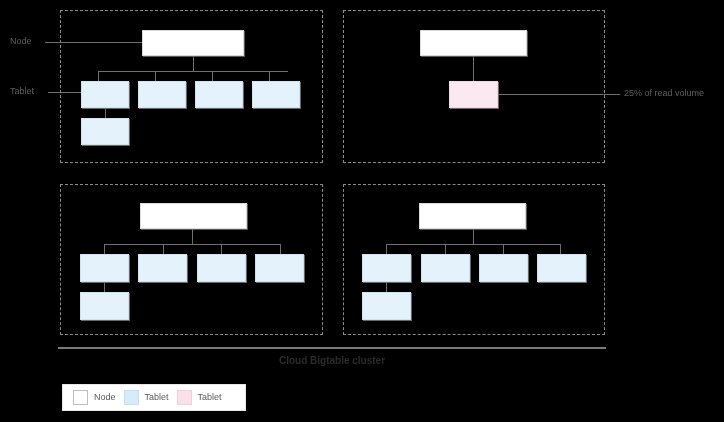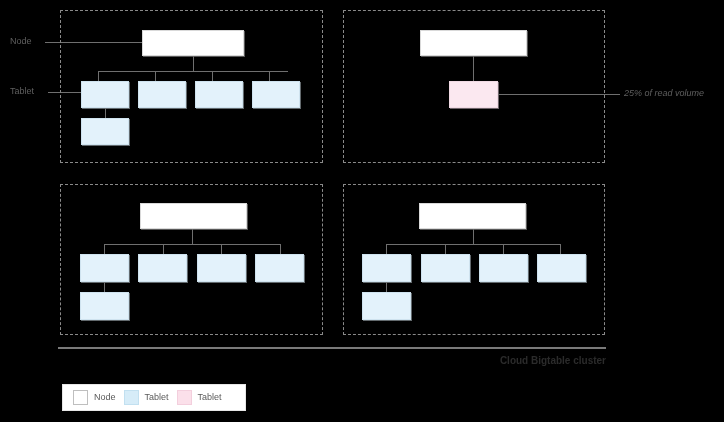--- a/index.html
+++ b/index.html
@@ -63,35 +63,34 @@
     font-size: 9px;
     line-height: 11px;
     white-space: nowrap;
   }
   .callout-label {
     position: absolute;
     color: #5f5f5f;
     font-size: 9px;
     line-height: 11px;
     white-space: nowrap;
-    font-style: italic;
   }
   .baseline {
     position: absolute;
     background: #7a7a7a;
     height: 2px;
   }
   .caption {
     position: absolute;
     color: #2b2b2b;
     font-size: 10px;
     line-height: 13px;
     font-weight: bold;
     white-space: nowrap;
-    text-align: right;
+    text-align: center;
   }
   .legend {
     position: absolute;
     background: #ffffff;
     border: 1px solid #e6e6e6;
     box-sizing: border-box;
     display: flex;
     align-items: center;
     padding: 0 10px;
     gap: 8px;

